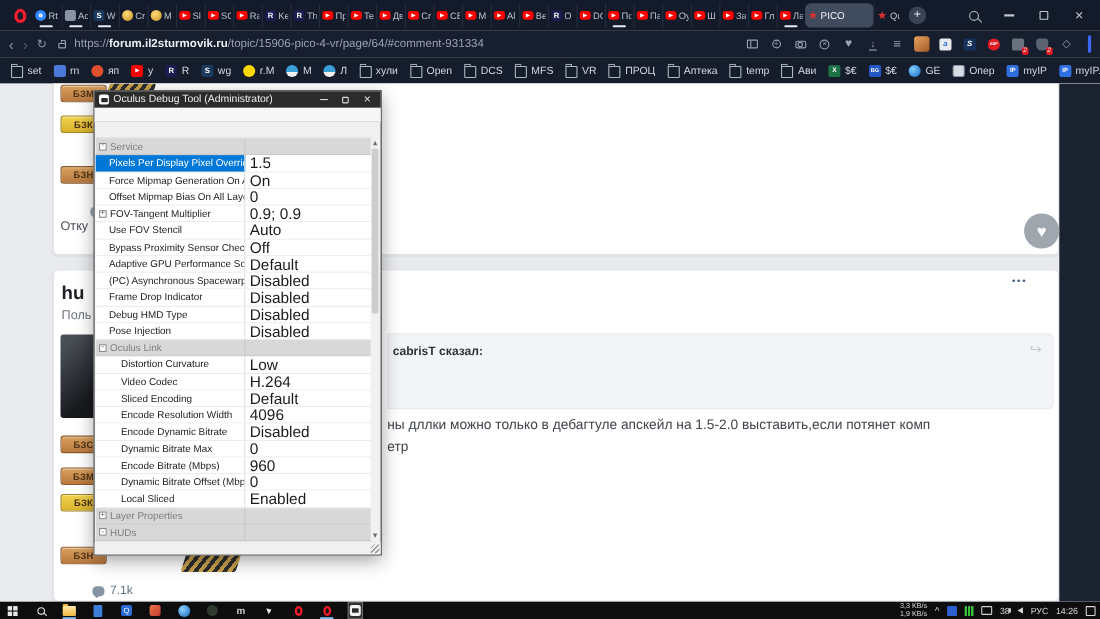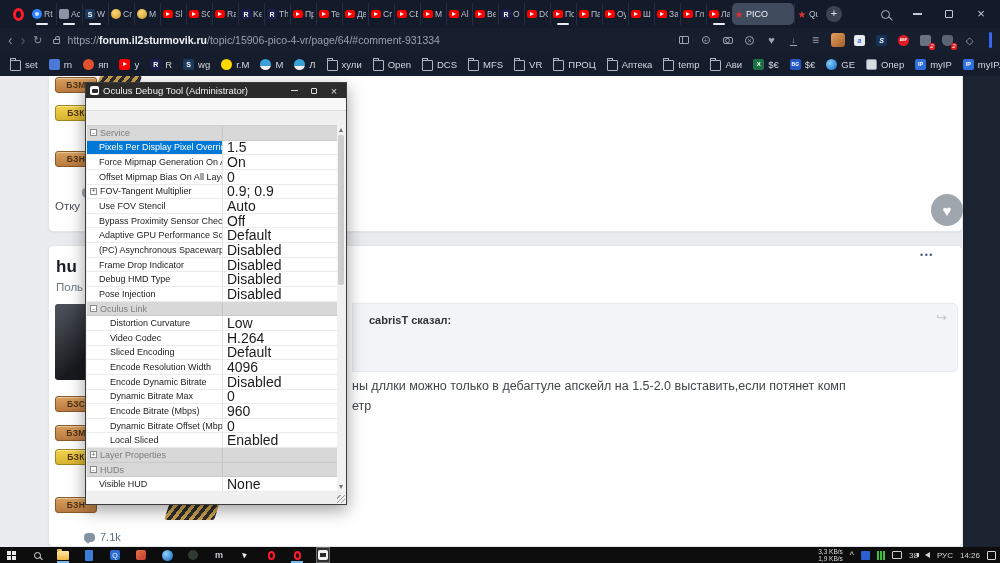--- a/index.html
+++ b/index.html
@@ -122,21 +122,21 @@
   .bubble{width:11px;height:9px;background:#9aa5b1;border-radius:4px;position:relative;display:inline-block;}
   .bubble::after{content:"";position:absolute;width:4px;height:4px;background:inherit;transform:rotate(45deg);bottom:-1px;left:2px;}
   .loc-bubble{position:absolute;left:82px;top:112px;}
   .loc-text{position:absolute;left:55px;top:124px;font-size:11.5px;color:#4a4f55;}
   .heart-btn{position:absolute;left:931px;top:118px;width:32px;height:32px;border-radius:50%;background:#a0a6ad;display:flex;align-items:center;justify-content:center;color:#fff;font-size:15px;cursor:pointer;}
   .dots-menu{position:absolute;left:920px;top:174px;color:#47618c;font-size:9px;letter-spacing:1.5px;cursor:pointer;}
   .author-name{position:absolute;left:56px;top:181px;font-size:17px;font-weight:bold;color:#1d1f23;}
   .author-sub{position:absolute;left:56px;top:205px;font-size:11.5px;color:#6f7780;}
   .pavatar{position:absolute;left:55px;top:228px;width:47px;height:76px;border-radius:3px;background:linear-gradient(140deg,#4a4f57 10%,#17191d 70%);cursor:pointer;}
   .quote{position:absolute;left:352px;top:227px;width:606px;height:69px;background:#f2f4f7;border-radius:0 5px 5px 0;border:1px solid #e8ebef;}
-  .quote-head{position:absolute;left:16px;top:10px;font-size:11px;font-weight:bold;color:#2f3338;}
+  .quote-head{position:absolute;left:4px;top:10px;font-size:11px;font-weight:bold;color:#2f3338;}
   .reply-arrow{position:absolute;right:10px;top:6px;color:#c2c8d0;font-size:13px;}
   .body-line1{position:absolute;left:352px;top:303px;width:606px;font-size:12.5px;color:#40454b;white-space:nowrap;overflow:hidden;}
   .body-line2{position:absolute;left:352px;top:323px;font-size:12.5px;color:#40454b;}
   .comments{position:absolute;left:84px;top:455px;display:flex;align-items:center;gap:5px;}
   .comments .bubble{background:#8593a2;}
   .comments-count{font-size:11px;color:#5f6f7f;}
 
   
   .odt{position:absolute;left:85px;top:6px;width:262px;height:423px;background:#f0f0f0;border:1px solid #3c3c3c;box-shadow:0 5px 16px rgba(0,0,0,.38);z-index:40;}
   .odt-title{height:15px;background:#2b2b2b;display:flex;align-items:center;padding:0 4px;gap:4px;}
@@ -808,29 +808,20 @@
         </div>
           <div class="grow section">
           <div class="cell-label">
             <span class="exp">-</span>
             <span class="lbl">HUDs</span>
           </div>
           <div class="cell-value">
             <span class="val"></span>
           </div>
         </div>
-          <div class="grow">
-          <div class="cell-label">
-            <span class="exp"></span>
-            <span class="lbl">Visible HUD</span>
-          </div>
-          <div class="cell-value">
-            <span class="val">None</span>
-          </div>
-        </div>
         </div>
       <div class="odt-scroll">
         <span class="sarrow sarrow-up sarrow" style="position:absolute;left:1.5px;top:3px;border-left:2.5px solid transparent;border-right:2.5px solid transparent;border-bottom:4px solid #6f6f6f;width:0;height:0;"></span>
         <span class="sthumb"></span>
         <span style="position:absolute;left:1.5px;bottom:3px;border-left:2.5px solid transparent;border-right:2.5px solid transparent;border-top:4px solid #6f6f6f;width:0;height:0;"></span>
       </div>
       <div class="odt-bottom">
         <span class="resize-grip"></span>
       </div>
     </div>

